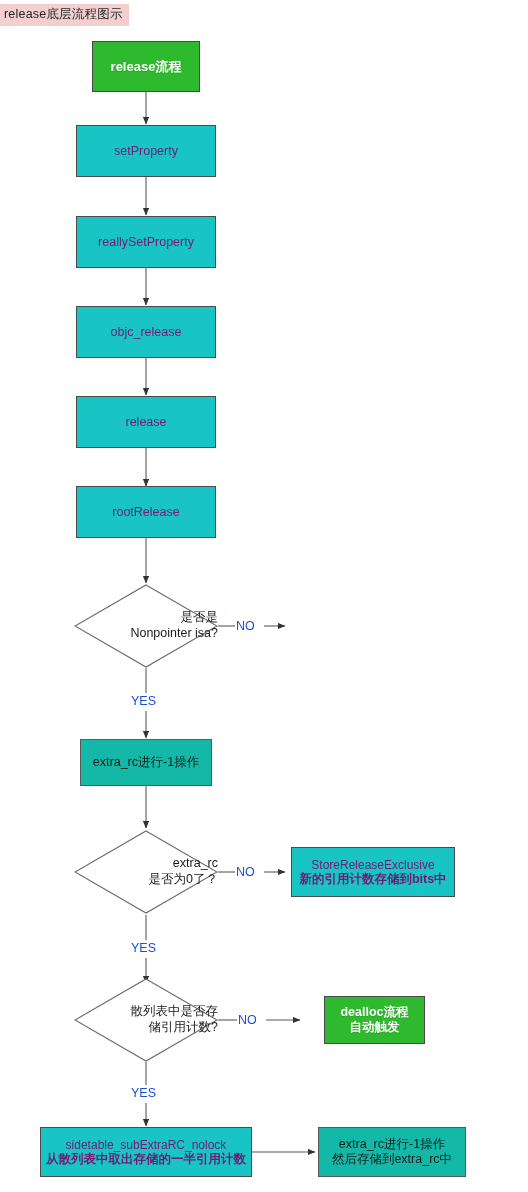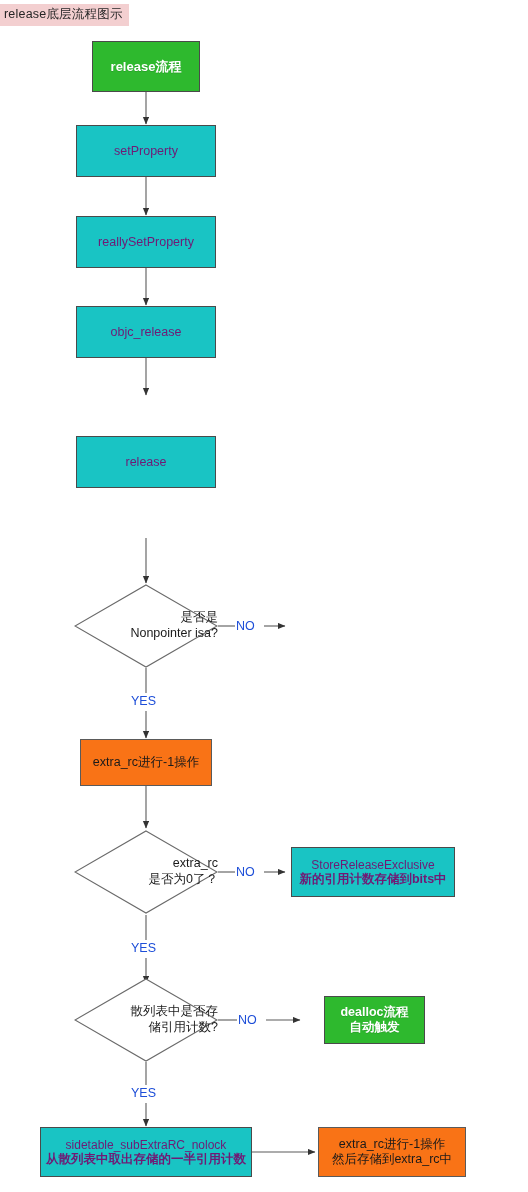--- a/index.html
+++ b/index.html
@@ -71,21 +71,21 @@
     font-size: 12.5px;
   }
 
   .box.cyan.two-line .l1 { font-size: 12px; }
   .box.cyan.two-line .l2 { font-size: 12.5px; font-weight: bold; }
 
   .box.green.two-line .l1 { font-size: 12.5px; }
   .box.green.two-line .l2 { font-size: 12.5px; }
 
   .box.white {
-    background: #f97316;
+    background: #14b8a6;
     color: #1a1a1a;
     border: 1px solid #5a5a5a;
     font-size: 12.5px;
   }
 
   
   .diamond {
     position: absolute;
   }
   .diamond svg {
@@ -170,24 +170,27 @@
   </div>
 
   <div class="node box cyan" style="left:76px; top:306px; width:140px; height:52px;">
     <span class="l1">objc_release</span>
   </div>
 
   <div class="node box cyan" style="left:76px; top:216px; width:140px; height:52px;">
     <span class="l1">reallySetProperty</span>
   </div>
 
-  <div class="node box cyan" style="left:76px; top:396px; width:140px; height:52px;margin-top:40px;">
+  <div class="node box cyan" style="left:76px; top:396px; width:140px; height:52px;">
     <span class="l1">release</span>
   </div>
 
+  <div class="node box cyan" style="left:76px; top:486px; width:140px; height:52px;">
+    <span class="l1">rootRelease</span>
+  </div>
 
   <div class="diamond" style="left:74px; top:584px; width:144px; height:84px;">
     <svg width="144" height="84">
       <polygon points="72,1 143,42 72,83 1,42" fill="#ffffff" stroke="#6a6a6a" stroke-width="1.1"></polygon>
     </svg>
     <div class="dtext">
       <span class="l1">是否是</span>
       <span class="l2">Nonpointer isa?</span>
     </div>
   </div>

